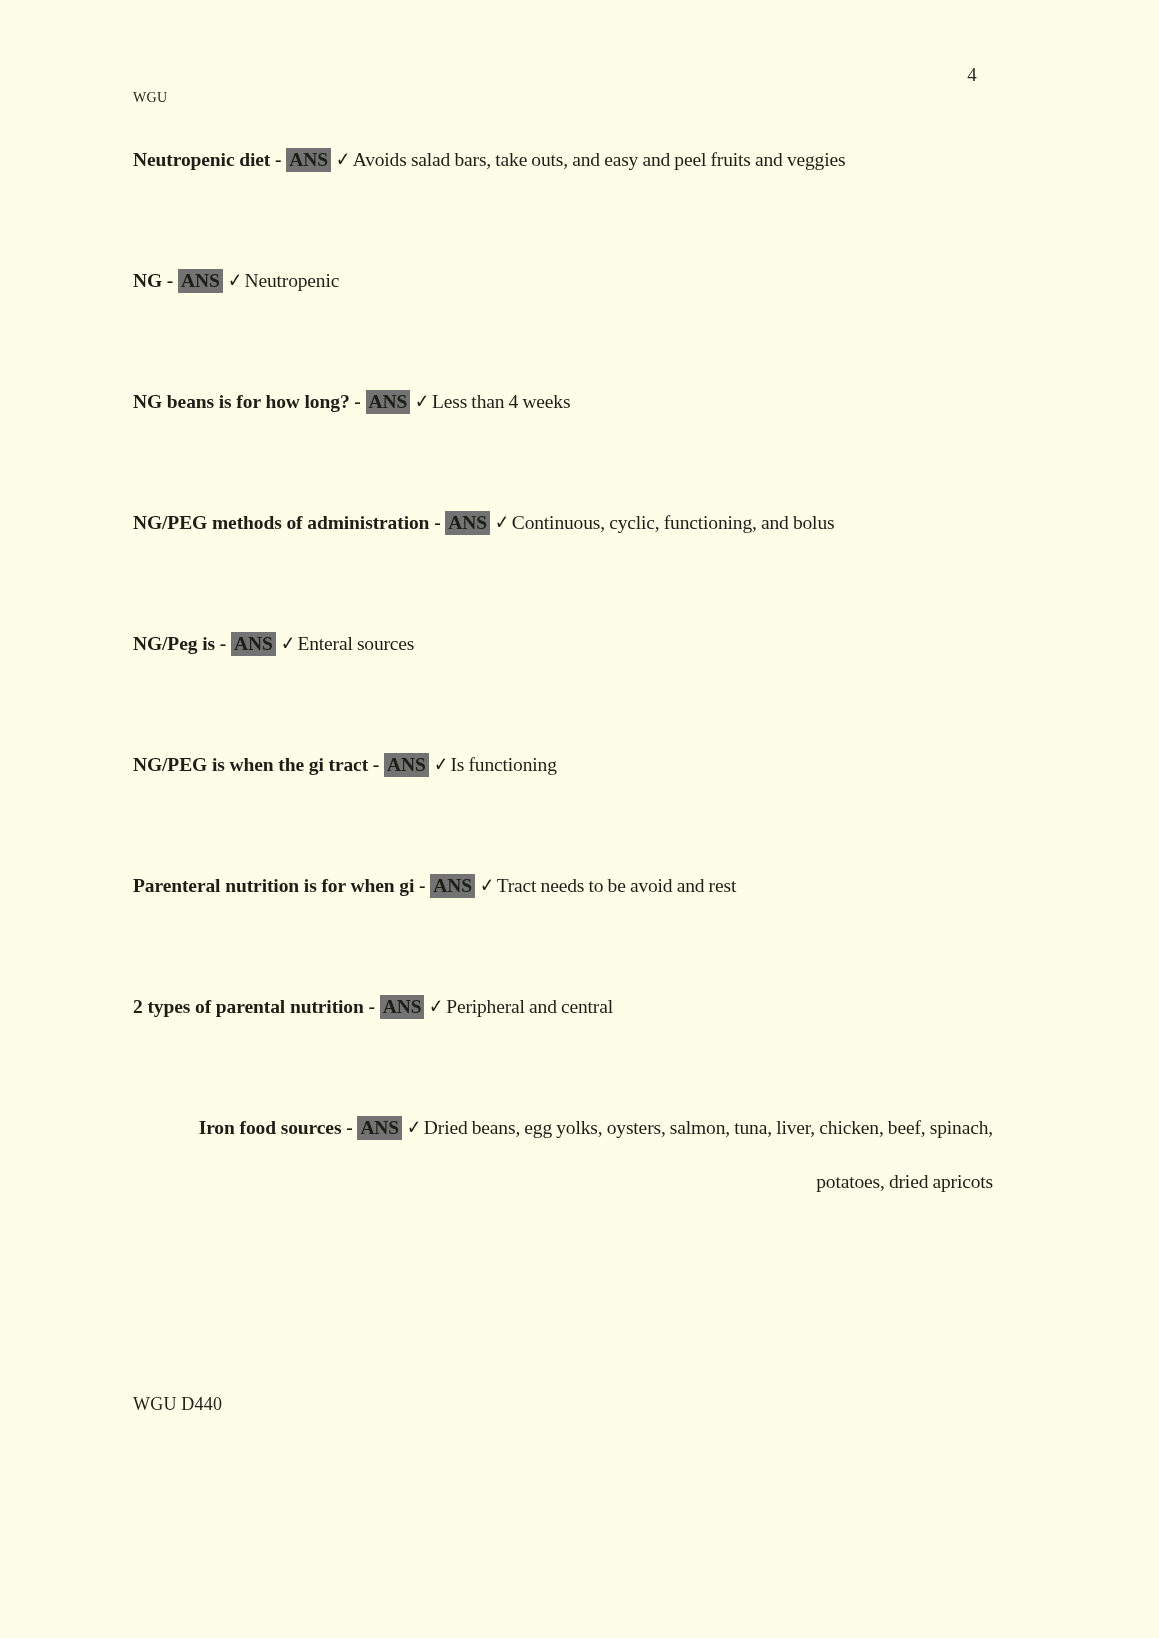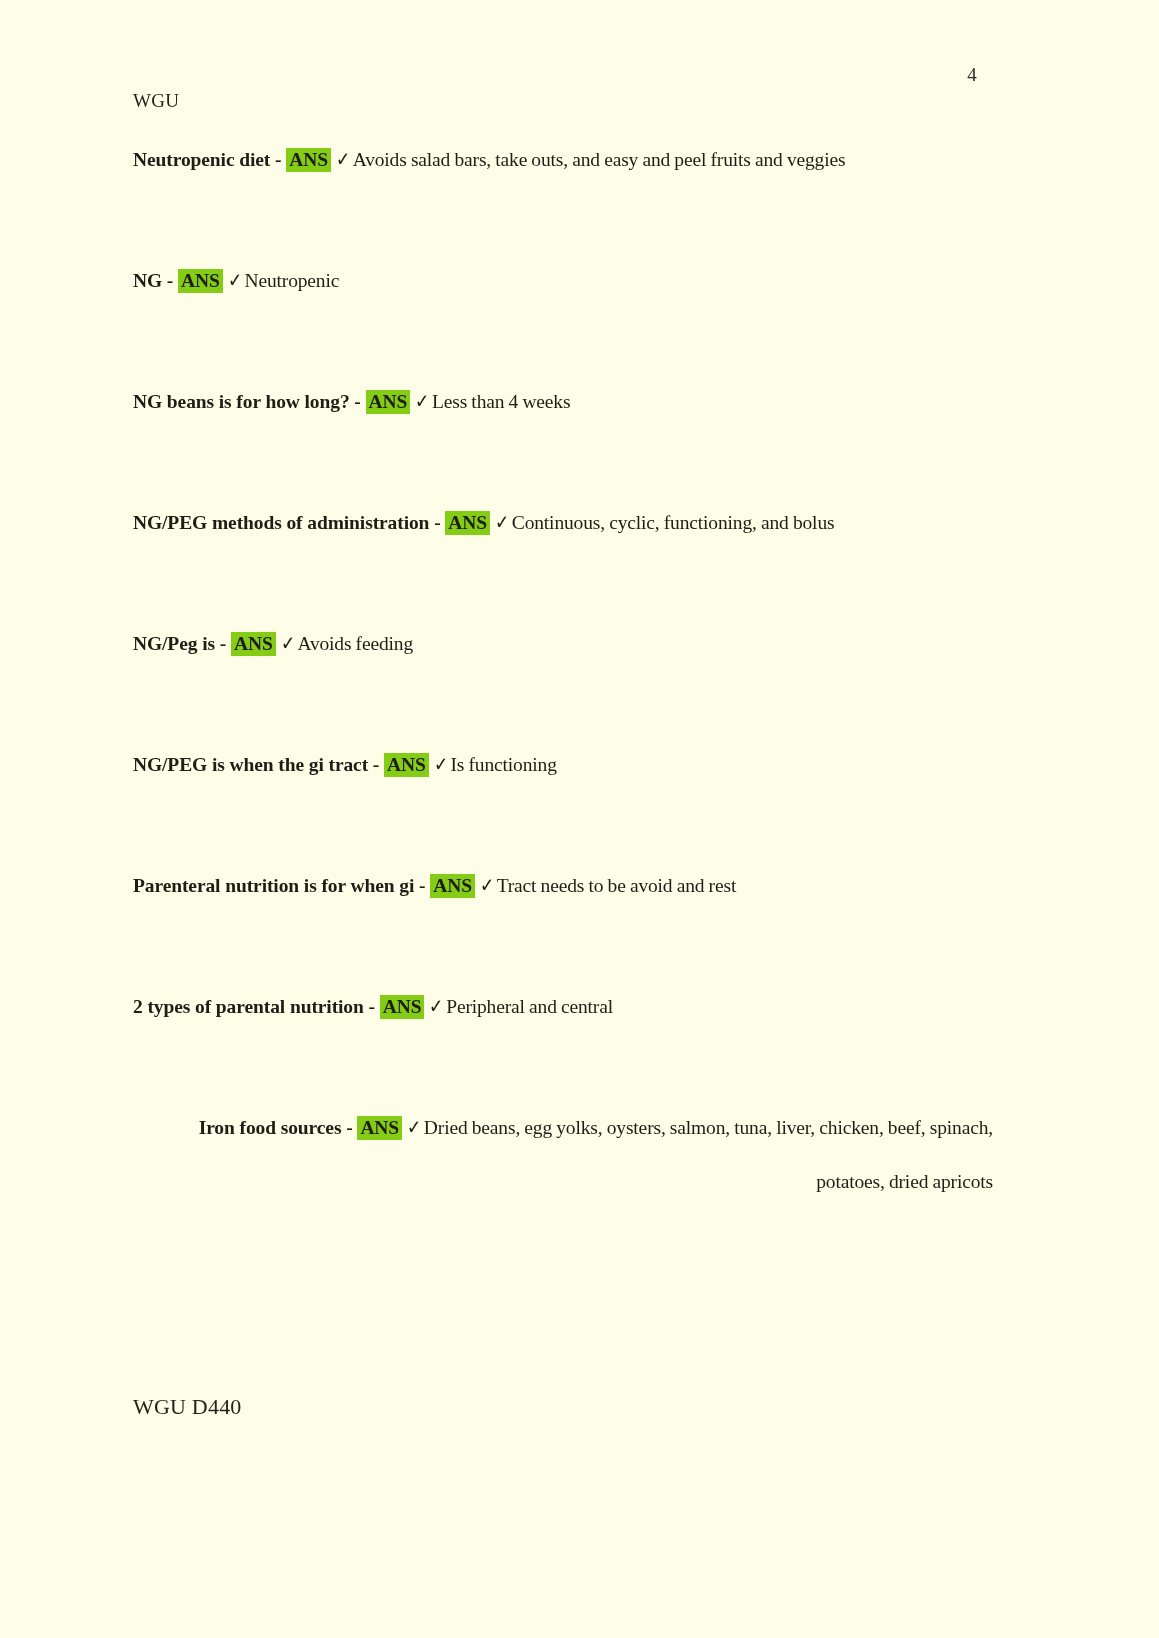--- a/index.html
+++ b/index.html
@@ -25,21 +25,21 @@
     top: 64px;
     right: 182px;
     font-size: 19px;
     letter-spacing: 0.2px;
     color: #2a2a20;
   }
   .header-label {
     position: absolute;
     top: 90px;
     left: 133px;
-    font-size: 19px;
+    font-size: 14px;
     letter-spacing: 0.3px;
     color: #23231a;
   }
   .content {
     position: absolute;
     top: 132px;
     left: 133px;
     width: 860px;
   }
   .entry {
@@ -52,61 +52,61 @@
   .entry:last-child {
     margin-bottom: 0;
     text-align: right;
   }
   .q {
     font-weight: bold;
     letter-spacing: -0.1px;
   }
   .ans-tag {
     font-weight: bold;
-    background: #84cc16;
+    background: #737373;
     padding: 1px 3px 2px 3px;
     letter-spacing: -0.1px;
   }
   .check {
     display: inline-block;
     font-size: 20px;
     padding: 0 1px 0 4px;
     font-family: "DejaVu Sans", sans-serif;
     font-weight: 400;
     transform: scaleX(0.85);
   }
   .a {
     font-weight: normal;
     letter-spacing: -0.15px;
     word-spacing: -0.5px;
   }
   .footer-label {
     position: absolute;
     top: 1394px;
     left: 133px;
-    font-size: 22px;
+    font-size: 18px;
     letter-spacing: 0.2px;
     color: #23231a;
   }
 </style>
 </head>
 <body>
 
 <div class="page">
 
   <div class="page-number">4</div>
 
   <div class="header-label">WGU</div>
 
   <div class="content">
       <p class="entry"><span class="q">Neutropenic diet</span><span class="q"> - </span><span class="ans-tag">ANS</span><span class="check">✓</span><span class="a">Avoids salad bars, take outs, and easy and peel fruits and veggies</span></p>
       <p class="entry"><span class="q">NG</span><span class="q"> - </span><span class="ans-tag">ANS</span><span class="check">✓</span><span class="a">Neutropenic</span></p>
       <p class="entry"><span class="q">NG beans is for how long?</span><span class="q"> - </span><span class="ans-tag">ANS</span><span class="check">✓</span><span class="a">Less than 4 weeks</span></p>
       <p class="entry"><span class="q">NG/PEG methods of administration</span><span class="q"> - </span><span class="ans-tag">ANS</span><span class="check">✓</span><span class="a">Continuous, cyclic, functioning, and bolus</span></p>
-      <p class="entry"><span class="q">NG/Peg is</span><span class="q"> - </span><span class="ans-tag">ANS</span><span class="check">✓</span><span class="a">Avoids feeding</span></p>
+      <p class="entry"><span class="q">NG/Peg is</span><span class="q"> - </span><span class="ans-tag">ANS</span><span class="check">✓</span><span class="a">Enteral sources</span></p>
       <p class="entry"><span class="q">NG/PEG is when the gi tract</span><span class="q"> - </span><span class="ans-tag">ANS</span><span class="check">✓</span><span class="a">Is functioning</span></p>
       <p class="entry"><span class="q">Parenteral nutrition is for when gi</span><span class="q"> - </span><span class="ans-tag">ANS</span><span class="check">✓</span><span class="a">Tract needs to be avoid and rest</span></p>
       <p class="entry"><span class="q">2 types of parental nutrition</span><span class="q"> - </span><span class="ans-tag">ANS</span><span class="check">✓</span><span class="a">Peripheral and central</span></p>
       <p class="entry"><span class="q">Iron food sources</span><span class="q"> - </span><span class="ans-tag">ANS</span><span class="check">✓</span><span class="a">Dried beans, egg yolks, oysters, salmon, tuna, liver, chicken, beef, spinach, potatoes, dried apricots</span></p>
     </div>
 
   <div class="footer-label">WGU D440</div>
 
 </div>
 

